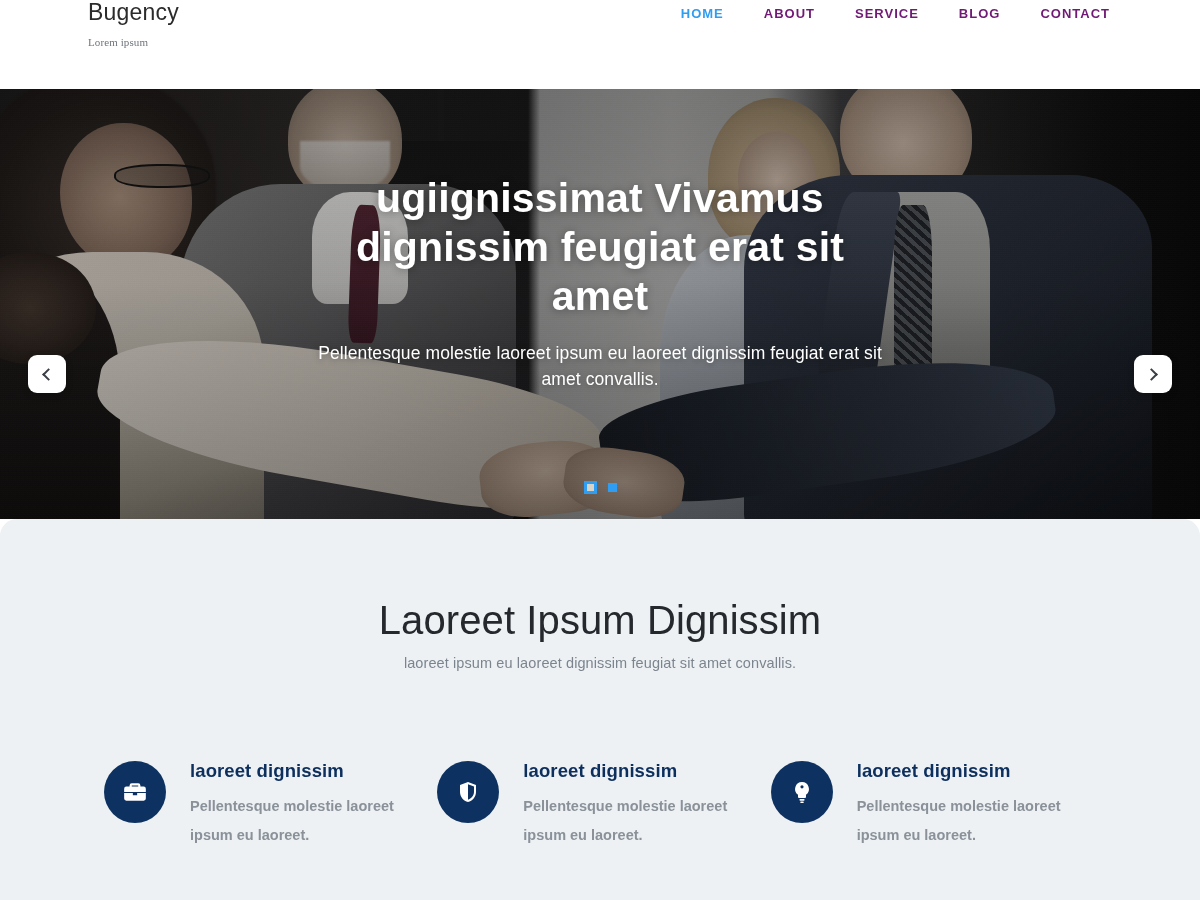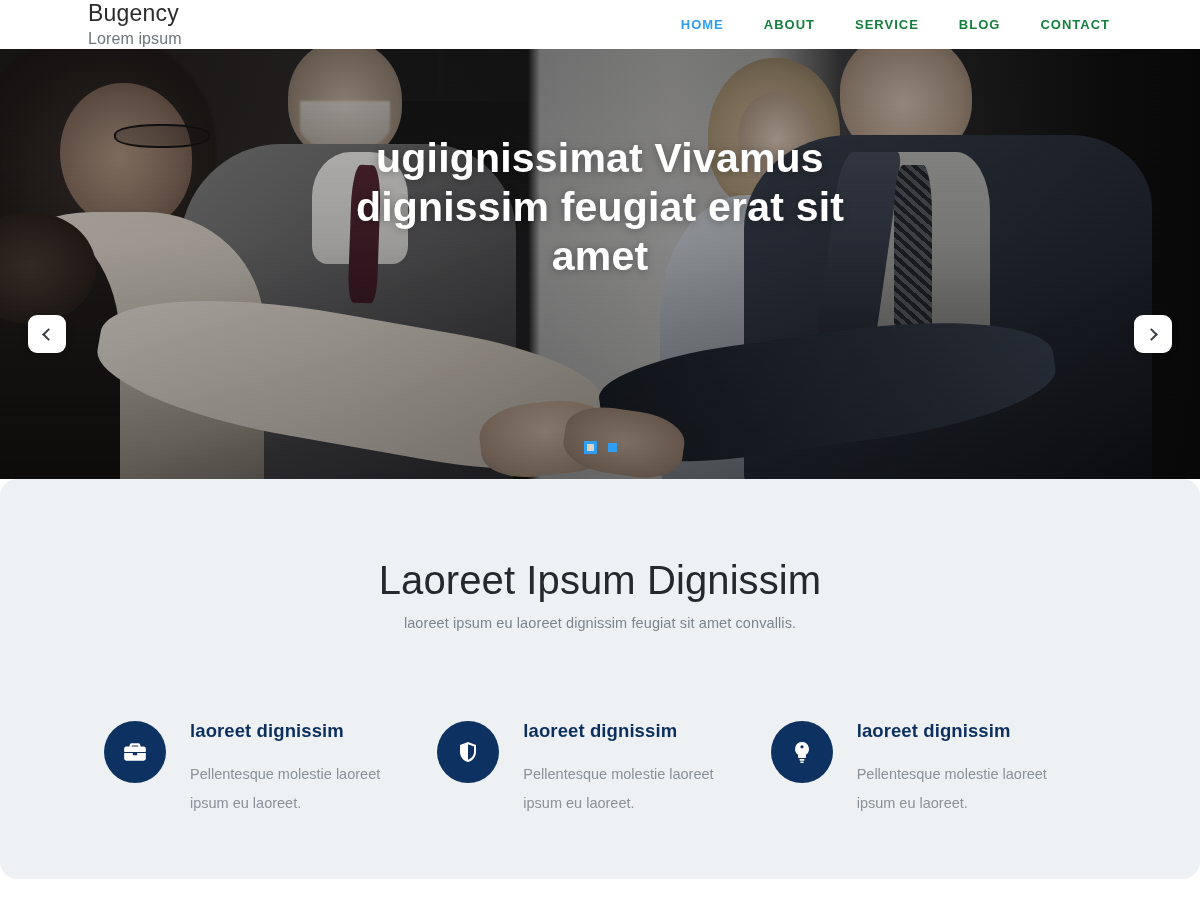--- a/index.html
+++ b/index.html
@@ -9,49 +9,50 @@
     height: 900px;
     overflow: hidden;
     background: #ffffff;
     font-family: "Liberation Sans", sans-serif;
   }
 
   .page { width: 1200px; height: 900px; position: relative; }
 
   
   .header {
-    height: 49px;
+    height: 89px;
     background: #ffffff;
     display: flex;
-    align-items: center;
+    align-items: flex-start;
     justify-content: space-between;
     padding: 0 90px 0 88px;
     position: relative;
     z-index: 40;
   }
   .brand { display: flex; flex-direction: column; justify-content: center; }
   .brand-name {
     font-size: 23px;
     color: #2b2b2b;
     font-weight: 400;
     letter-spacing: .2px;
     line-height: 1.1;
   }
   .brand-tag {
-    font-size: 16px;
+    font-size: 11px;
     color: #6e757c;
-    margin-top: 3px;
+    margin-top: 11px;
     letter-spacing: .1px;
+    font-family: Liberation Serif, serif;
   }
   .nav { display: flex; align-items: center; gap: 6px; }
   .nav-item {
     font-size: 13px;
     font-weight: bold;
     letter-spacing: 1.0px;
-    color: #15803d;
+    color: #701a75;
     text-transform: uppercase;
     padding: 6px 0;
     margin-left: 34px;
     cursor: pointer;
     white-space: nowrap;
   }
   .nav-item.active { color: #2e9df2; }
 
   
   .hero {
@@ -334,25 +335,26 @@
     margin-top: 5px;
   }
   .card-body { margin-left: 24px; padding-top: 4px; }
   .card-title {
     font-size: 18.5px;
     font-weight: bold;
     color: #0d2f5e;
     letter-spacing: .1px;
   }
   .card-text {
-    margin-top: 18px;
+    margin-top: 10px;
     font-size: 14.5px;
     line-height: 29px;
     color: #8a9199;
     max-width: 205px;
+    font-weight: bold;
   }
 </style>
 </head>
 <body>
 
 <div class="page">
 
   <div class="header">
     <div class="brand">
       <div class="brand-name">Bugency</div>
@@ -395,20 +397,21 @@
       <div class="arm-right"></div>
       <div class="hand-a"></div>
       <div class="hand-b"></div>
       <div class="hero-grain"></div>
       <div class="hero-overlay"></div>
       <div class="hero-desat"></div>
     </div>
 
     <div class="hero-content">
       <div class="hero-title">ugiignissimat Vivamus dignissim feugiat erat sit amet</div>
+      <div class="hero-sub">Pellentesque molestie laoreet ipsum eu laoreet dignissim feugiat erat sit amet convallis.</div>
     </div>
 
     <div class="hero-arrow prev">
       <span class="chev l"></span>
     </div>
     <div class="hero-arrow next">
       <span class="chev r"></span>
     </div>
 
     <div class="hero-dots">

